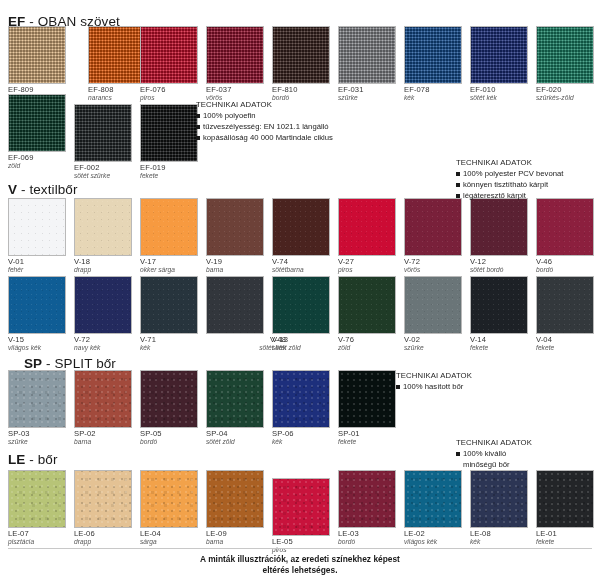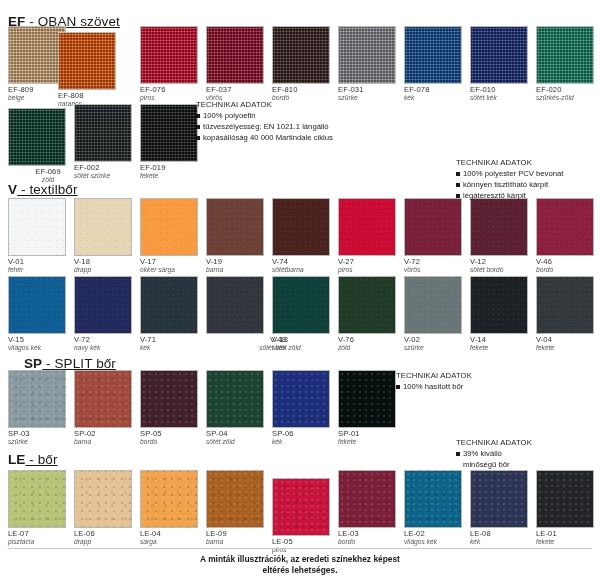--- a/index.html
+++ b/index.html
@@ -15,21 +15,21 @@
 
   
   .sect-head{
     position:absolute;
     font-size:13.5px;
     letter-spacing:0.1px;
     white-space:nowrap;
     color:#1a1a1a;
   }
   .sect-head .code{font-weight:bold;}
-  .sect-head .rest{font-weight:normal;text-decoration:underline;}
+  .sect-head .rest{font-weight:normal;}
   .sw{
     position:absolute;
     width:80px;
   }
   .chip{
     width:58px;height:58px;
     border:1px solid #b9b9b9;
     box-sizing:border-box;
     position:relative;
     overflow:hidden;
@@ -97,21 +97,21 @@
     <div class="sect-head" style="left: 8px; top: 14px;"><span class="code">EF</span><span class="rest"> - OBAN szövet</span></div>
     <div class="sw" style="left: 8px; top: 26px;">
       <div class="chip">
         <span class="tex" style="background: repeating-linear-gradient(0deg, rgba(0, 0, 0, 0.22) 0px, rgba(0, 0, 0, 0.22) 1px, rgba(255, 255, 255, 0.14) 1px, rgba(255, 255, 255, 0.14) 2px) 0% 0% / 3px 3px, repeating-linear-gradient(90deg, rgba(0, 0, 0, 0.22) 0px, rgba(0, 0, 0, 0.22) 1px, rgba(255, 255, 255, 0.14) 1px, rgba(255, 255, 255, 0.14) 2px) 0% 0% / 3px 3px rgb(227, 184, 132);"></span>
       </div>
       <div class="cap">
         <span class="code">EF-809</span>
         <span class="name">beige</span>
       </div>
     </div>
-    <div class="sw" style="left: 58px; top: 26px; margin-top: 6px;">
+    <div class="sw" style="left: 88px; top: 26px;">
       <div class="chip">
         <span class="tex" style="background: repeating-linear-gradient(0deg, rgba(0, 0, 0, 0.22) 0px, rgba(0, 0, 0, 0.22) 1px, rgba(255, 255, 255, 0.14) 1px, rgba(255, 255, 255, 0.14) 2px) 0% 0% / 3px 3px, repeating-linear-gradient(90deg, rgba(0, 0, 0, 0.22) 0px, rgba(0, 0, 0, 0.22) 1px, rgba(255, 255, 255, 0.14) 1px, rgba(255, 255, 255, 0.14) 2px) 0% 0% / 3px 3px rgb(242, 92, 7);"></span>
       </div>
       <div class="cap">
         <span class="code">EF-808</span>
         <span class="name">narancs</span>
       </div>
     </div>
     <div class="sw" style="left: 140px; top: 26px;">
       <div class="chip">
@@ -169,21 +169,21 @@
     </div>
     <div class="sw" style="left: 536px; top: 26px;">
       <div class="chip">
         <span class="tex" style="background: repeating-linear-gradient(0deg, rgba(0, 0, 0, 0.22) 0px, rgba(0, 0, 0, 0.22) 1px, rgba(255, 255, 255, 0.14) 1px, rgba(255, 255, 255, 0.14) 2px) 0% 0% / 3px 3px, repeating-linear-gradient(90deg, rgba(0, 0, 0, 0.22) 0px, rgba(0, 0, 0, 0.22) 1px, rgba(255, 255, 255, 0.14) 1px, rgba(255, 255, 255, 0.14) 2px) 0% 0% / 3px 3px rgb(26, 138, 107);"></span>
       </div>
       <div class="cap">
         <span class="code">EF-020</span>
         <span class="name">szürkés-zöld</span>
       </div>
     </div>
-    <div class="sw" style="left: 8px; top: 108px; text-align: center;">
+    <div class="sw" style="left: 8px; top: 94px;">
       <div class="chip">
         <span class="tex" style="background: repeating-linear-gradient(0deg, rgba(0, 0, 0, 0.22) 0px, rgba(0, 0, 0, 0.22) 1px, rgba(255, 255, 255, 0.14) 1px, rgba(255, 255, 255, 0.14) 2px) 0% 0% / 3px 3px, repeating-linear-gradient(90deg, rgba(0, 0, 0, 0.22) 0px, rgba(0, 0, 0, 0.22) 1px, rgba(255, 255, 255, 0.14) 1px, rgba(255, 255, 255, 0.14) 2px) 0% 0% / 3px 3px rgb(13, 68, 48);"></span>
       </div>
       <div class="cap">
         <span class="code">EF-069</span>
         <span class="name">zöld</span>
       </div>
     </div>
     <div class="sw" style="left: 74px; top: 104px;">
       <div class="chip">
@@ -514,21 +514,21 @@
       <div class="chip">
         <span class="tex" style="background: radial-gradient(rgba(255, 255, 255, 0.14) 1px, transparent 1.4px) 0px 0px / 6px 6px, radial-gradient(rgba(0, 0, 0, 0.16) 1px, transparent 1.4px) 3px 4px / 8px 8px, radial-gradient(rgba(0, 0, 0, 0.08) 1.6px, transparent 2px) 5px 2px / 13px 13px rgb(35, 37, 40);"></span>
       </div>
       <div class="cap">
         <span class="code">LE-01</span>
         <span class="name">fekete</span>
       </div>
     </div>
     <div class="tech" style="left: 456px; top: 438px;">
       <div class="t-title">TECHNIKAI ADATOK</div>
-      <div class="t-item">39% kiválló
+      <div class="t-item">100% kiválló
 minőségű bőr</div>
     </div>
     <div class="rule" style="top: 548px;"></div>
     <div class="footer" style="top: 554px;">
       <div>A minták illusztrációk, az eredeti színekhez képest</div>
       <div>eltérés lehetséges.</div>
     </div>
   </div>
 
 </body></html>

